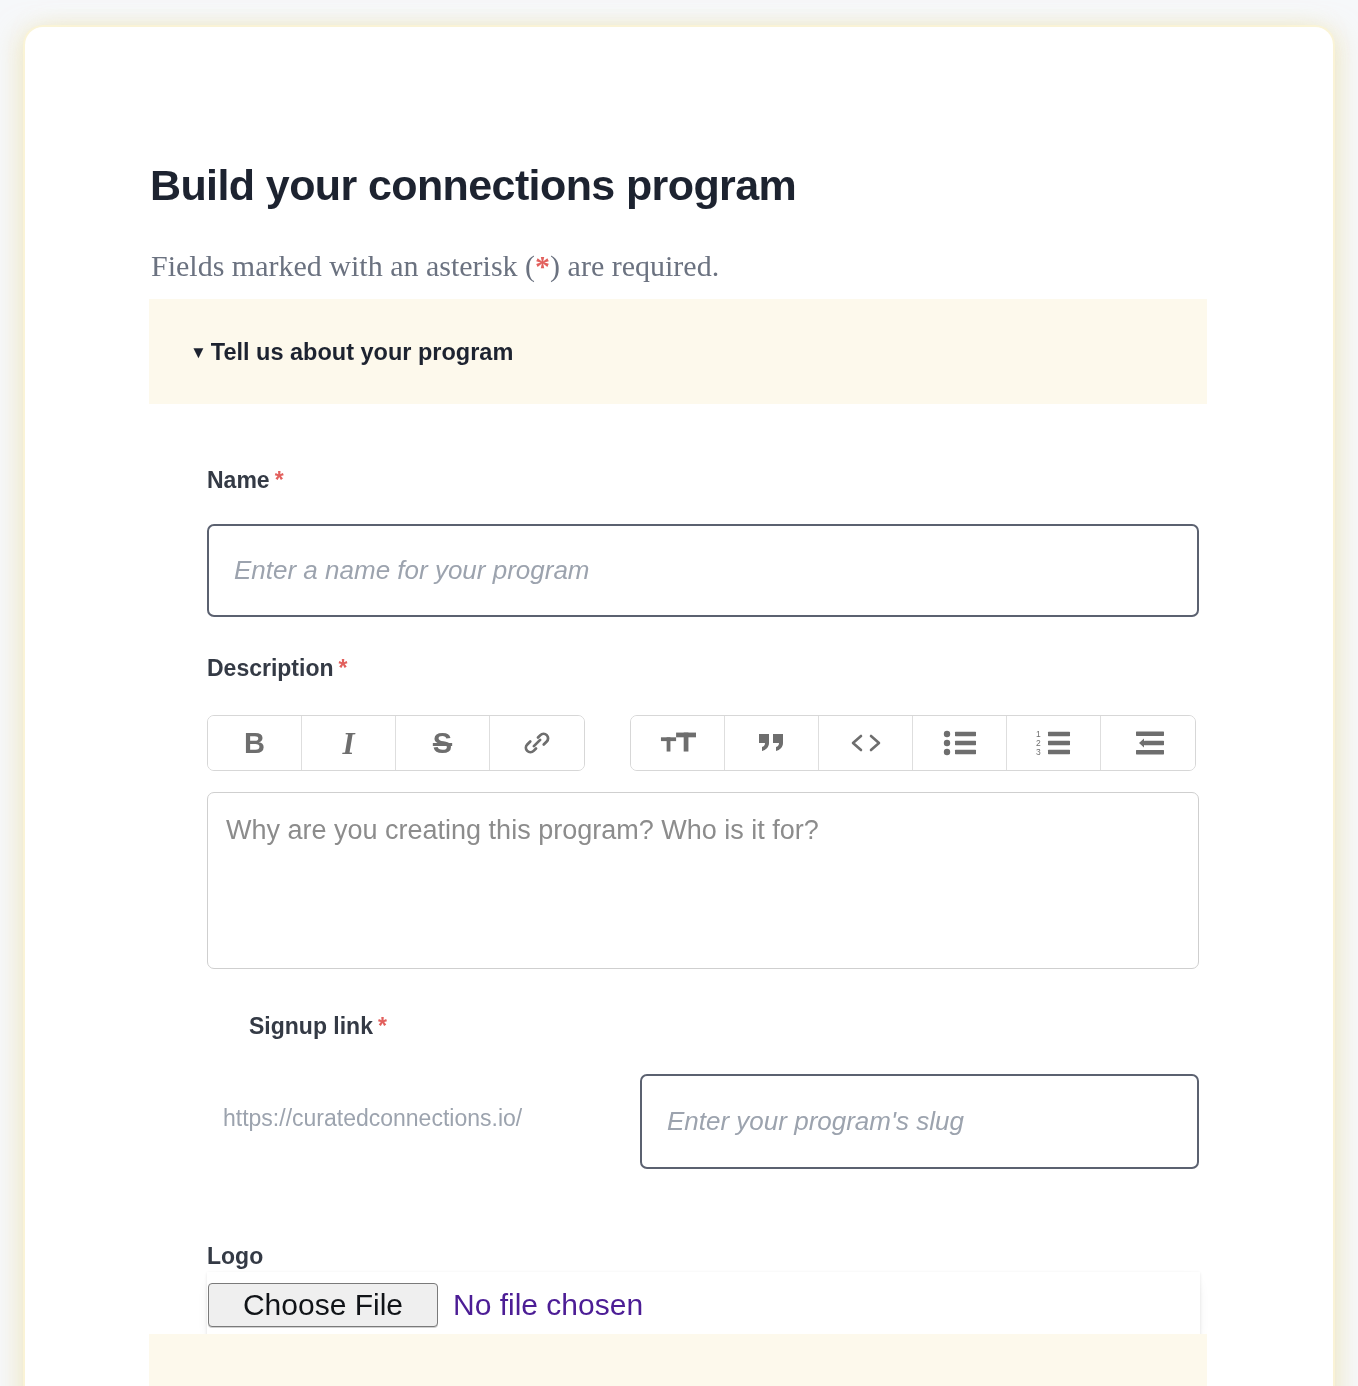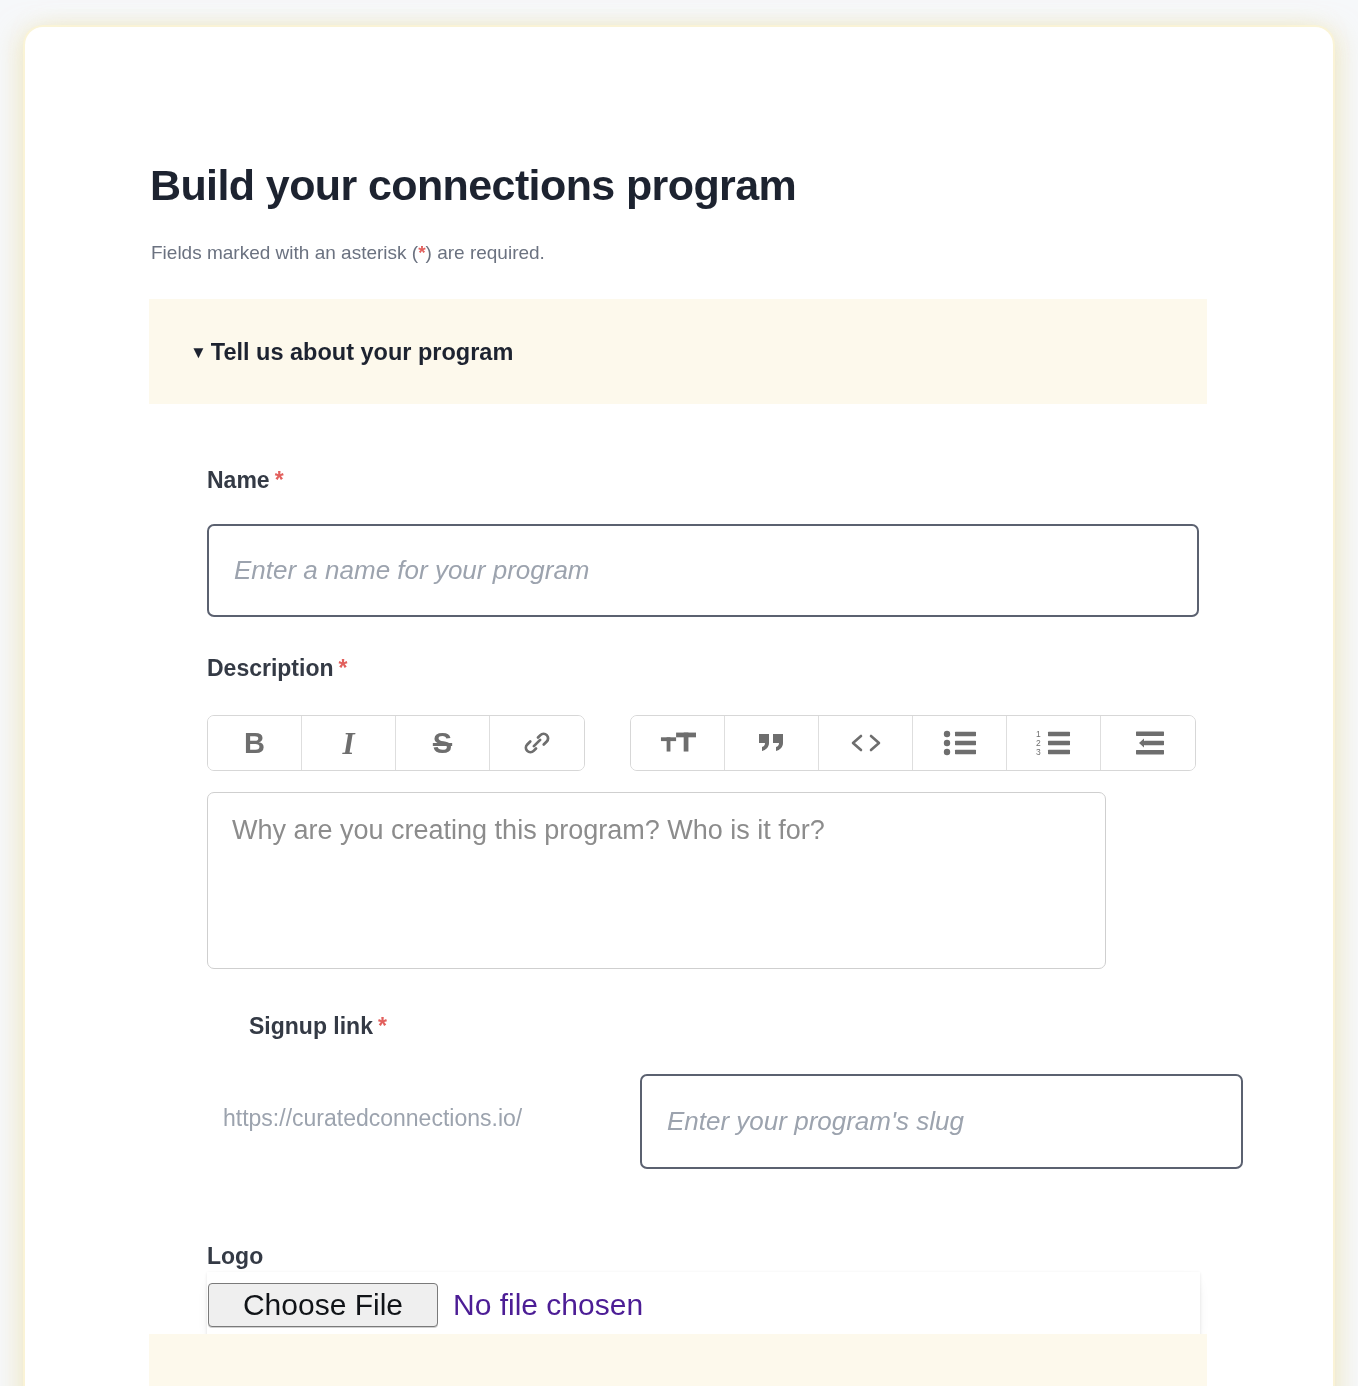--- a/index.html
+++ b/index.html
@@ -43,24 +43,25 @@
     font-size: 43px;
     font-weight: bold;
     color: #1d2330;
     letter-spacing: -0.6px;
     white-space: nowrap;
     text-align: right;
   }
   #required-note {
     position: absolute;
     left: 126px;
-    top: 215px;
-    font-size: 19px;
+    top: 222px;
+    font-size: 30px;
     color: #6b7280;
     white-space: nowrap;
+    font-family: Liberation Serif, serif;
   }
   #required-note .ast {
     color: #e2605d;
     font-weight: bold;
   }
 
   
   .section-bar {
     position: absolute;
     left: 124px;
@@ -166,29 +167,29 @@
     font-size: 27px;
     line-height: 1;
     color: #6e6e6e;
     font-family: "Liberation Serif", serif;
   }
 
   #textarea-description {
     position: absolute;
     left: 182px;
     top: 765px;
-    width: 899px;
+    width: 992px;
     height: 177px;
     border: 1.6px solid #cfcfcf;
     border-radius: 7px;
     background: #fff;
     font-size: 27px;
     font-family: "Liberation Sans", sans-serif;
     color: #1d2330;
-    padding: 22px 24px;
+    padding: 22px 18px;
     resize: none;
     outline: none;
   }
   #textarea-description::placeholder {
     color: #8c8c8c;
     opacity: 1;
   }
 
   
   #label-signup { top: 986px; margin-left: 42px; }
@@ -196,21 +197,21 @@
     position: absolute;
     left: 198px;
     top: 1078px;
     font-size: 23px;
     color: #9ca3ae;
     white-space: nowrap;
   }
   #input-slug {
     left: 615px;
     top: 1047px;
-    width: 603px;
+    width: 559px;
     height: 95px;
     font-size: 26px;
     padding: 0 25px;
   }
 
   
   #label-logo { top: 1188px; margin-top: 28px; }
   #file-input-wrap {
     position: absolute;
     left: 182px;

